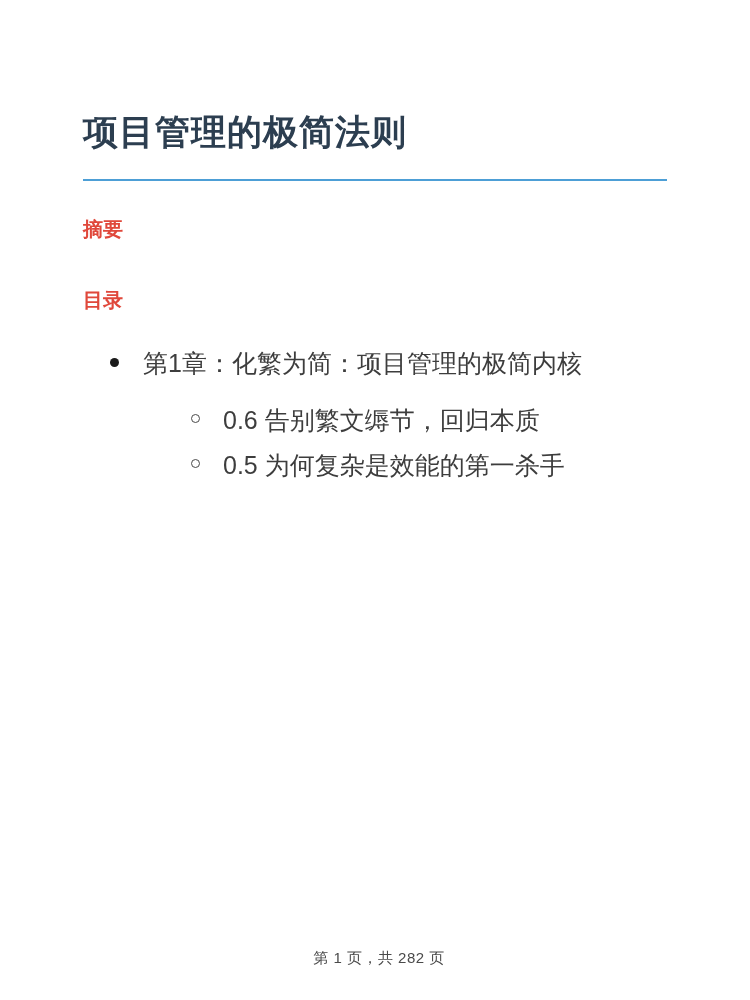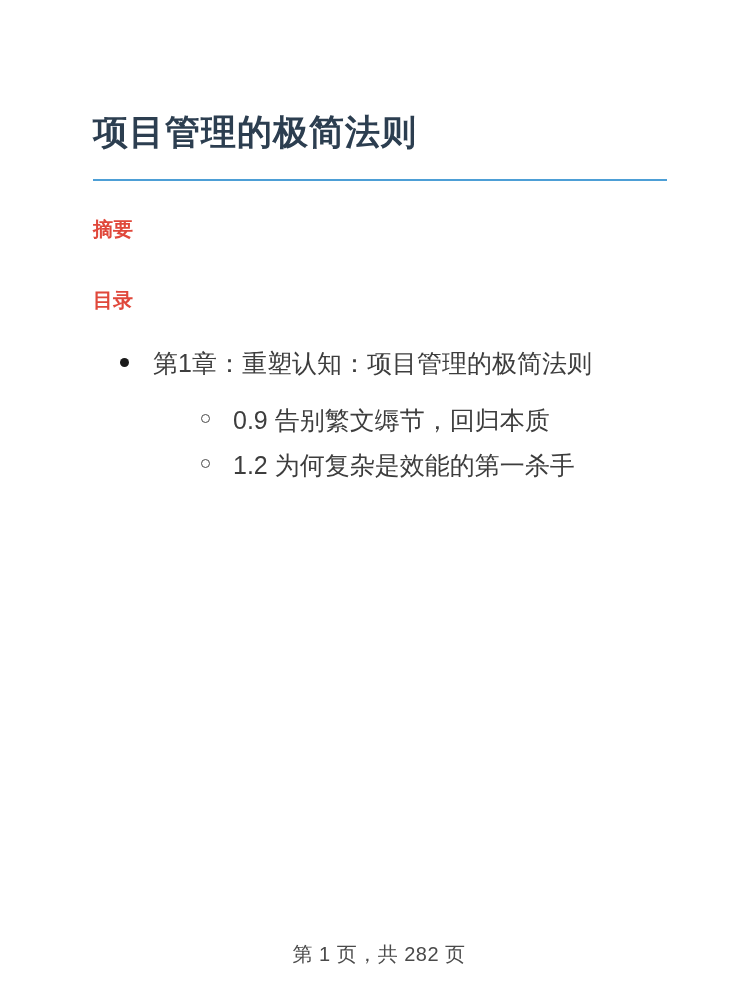--- a/index.html
+++ b/index.html
@@ -9,21 +9,20 @@
     width: 750px;
     height: 1000px;
     margin: 0 auto;
     background: #ffffff;
     font-family: "Liberation Sans", "DejaVu Sans", sans-serif;
     color: #3d3d3d;
     overflow: hidden;
   }
   .content {
     padding: 108px 83px 0 83px;
-    margin-left: 10px;
   }
   .doc-title {
     margin: 0;
     font-size: 35px;
     line-height: 1.35;
     font-weight: 700;
     color: #2c3e50;
     letter-spacing: 1px;
   }
   .title-rule {
@@ -91,21 +90,21 @@
     border-radius: 50%;
     background: transparent;
     border: 1.5px solid #4a4a4a;
   }
   .page-footer {
     position: absolute;
     left: 8px;
     right: 0;
     bottom: 32px;
     text-align: center;
-    font-size: 20px;
+    font-size: 15px;
     color: #4a4a4a;
     letter-spacing: 0.5px;
   }
 </style>
 </head>
 <body>
 
 <div class="page">
   <div class="content">
 
@@ -114,29 +113,29 @@
     <hr class="title-rule">
 
     <h2 class="section-heading">摘要</h2>
 
 
     <h2 class="section-heading toc-heading">目录</h2>
 
     <ul class="toc-list">
       <li class="toc-chapter">
         <span class="bullet-disc"></span>
-        <span>第1章：重塑认知：项目管理的极简法则</span>
+        <span>第1章：化繁为简：项目管理的极简内核</span>
         <ul class="toc-sublist">
           <li class="toc-subitem">
             <span class="bullet-circle"></span>
-            <span>0.9 告别繁文缛节，回归本质</span>
+            <span>0.6 告别繁文缛节，回归本质</span>
           </li>
           <li class="toc-subitem">
             <span class="bullet-circle"></span>
-            <span>1.2 为何复杂是效能的第一杀手</span>
+            <span>0.5 为何复杂是效能的第一杀手</span>
           </li>
         </ul>
       </li>
     </ul>
 
   </div>
 
   <div class="page-footer">第 1 页，共 282 页</div>
 </div>
 

